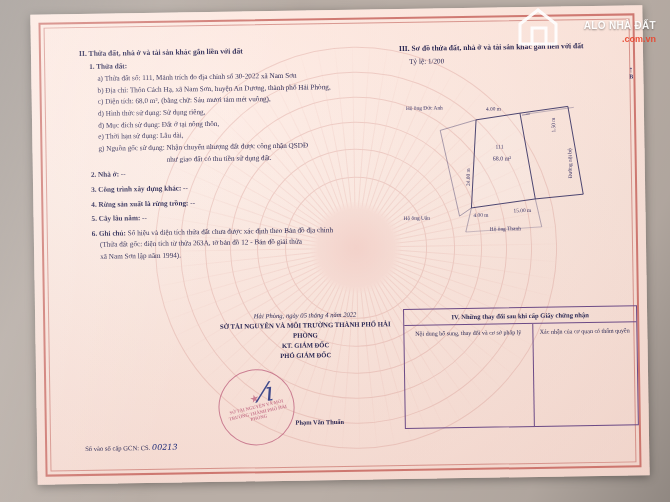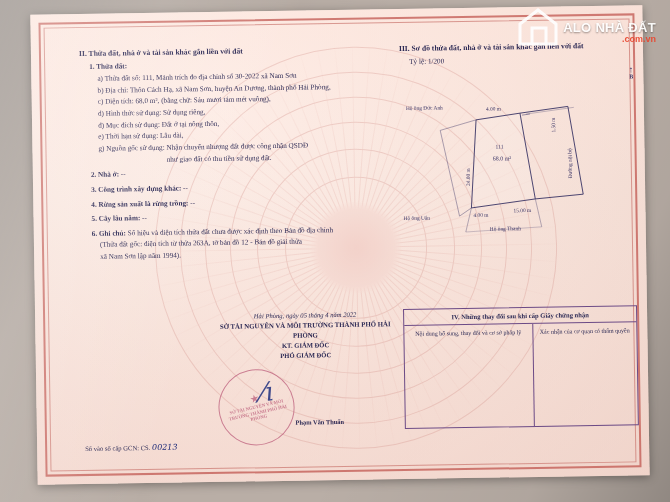--- a/index.html
+++ b/index.html
@@ -136,21 +136,21 @@
   
   .wm{
     position:absolute;right:10px;top:6px;width:150px;height:58px;opacity:.92;
   }
   .wm .mark{
     position:absolute;right:96px;top:2px;width:48px;height:40px;
   }
   .wm .txt{
     position:absolute;right:4px;top:14px;text-align:left;
     color:#ffffff;font-family:"Liberation Sans",sans-serif;
-    font-size:13px;font-weight:bold;letter-spacing:.3px;
+    font-size:10px;font-weight:bold;letter-spacing:.3px;
     text-shadow:0 1px 2px rgba(0,0,0,.45);
   }
   .wm .sub{
     position:absolute;right:4px;top:28px;text-align:right;
     color:#e9462f;font-family:"Liberation Sans",sans-serif;
     font-size:9px;font-weight:bold;
   }
   .glare{
     position:absolute;left:-40px;top:-60px;width:420px;height:620px;
     background:linear-gradient(100deg, rgba(255,255,255,0.30), rgba(255,255,255,0) 60%);

